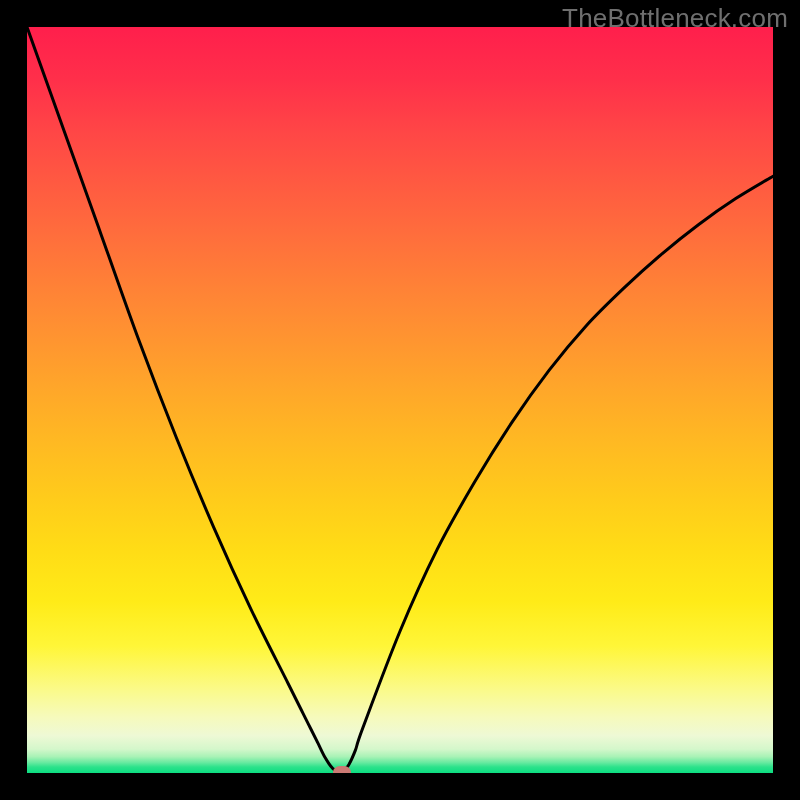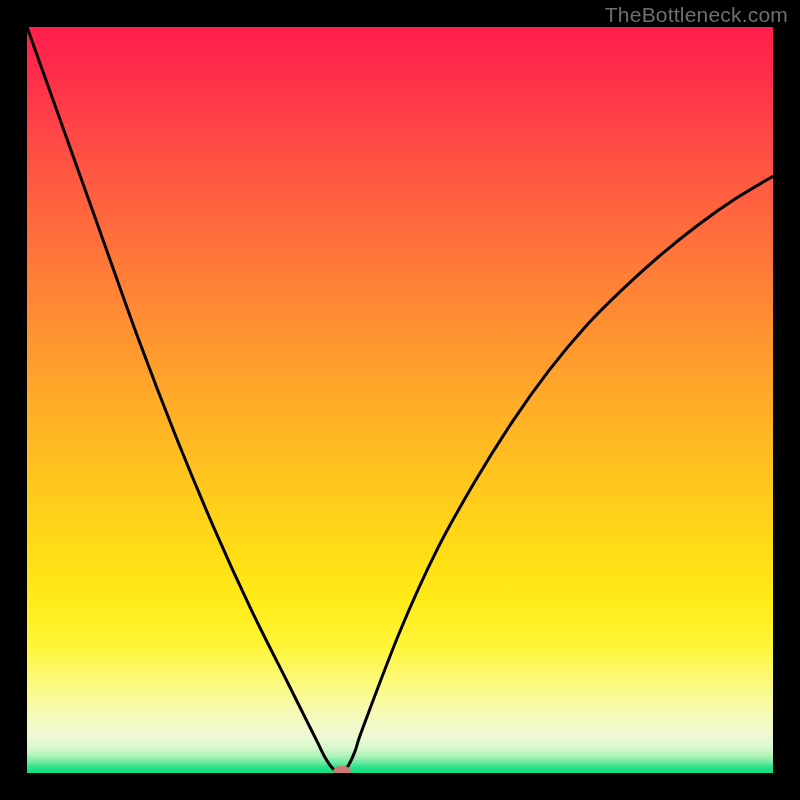--- a/index.html
+++ b/index.html
@@ -15,21 +15,21 @@
     position: relative;
     width: 800px;
     height: 800px;
     background: #000;
   }
   .watermark {
     position: absolute;
     top: 3px;
     right: 12px;
     color: #6f6f6f;
-    font-size: 21px;
+    font-size: 26px;
     font-weight: 400;
     letter-spacing: 0.2px;
     z-index: 50;
   }
   .plot-area {
     position: absolute;
     left: 27px;
     top: 27px;
     width: 746px;
     height: 746px;

